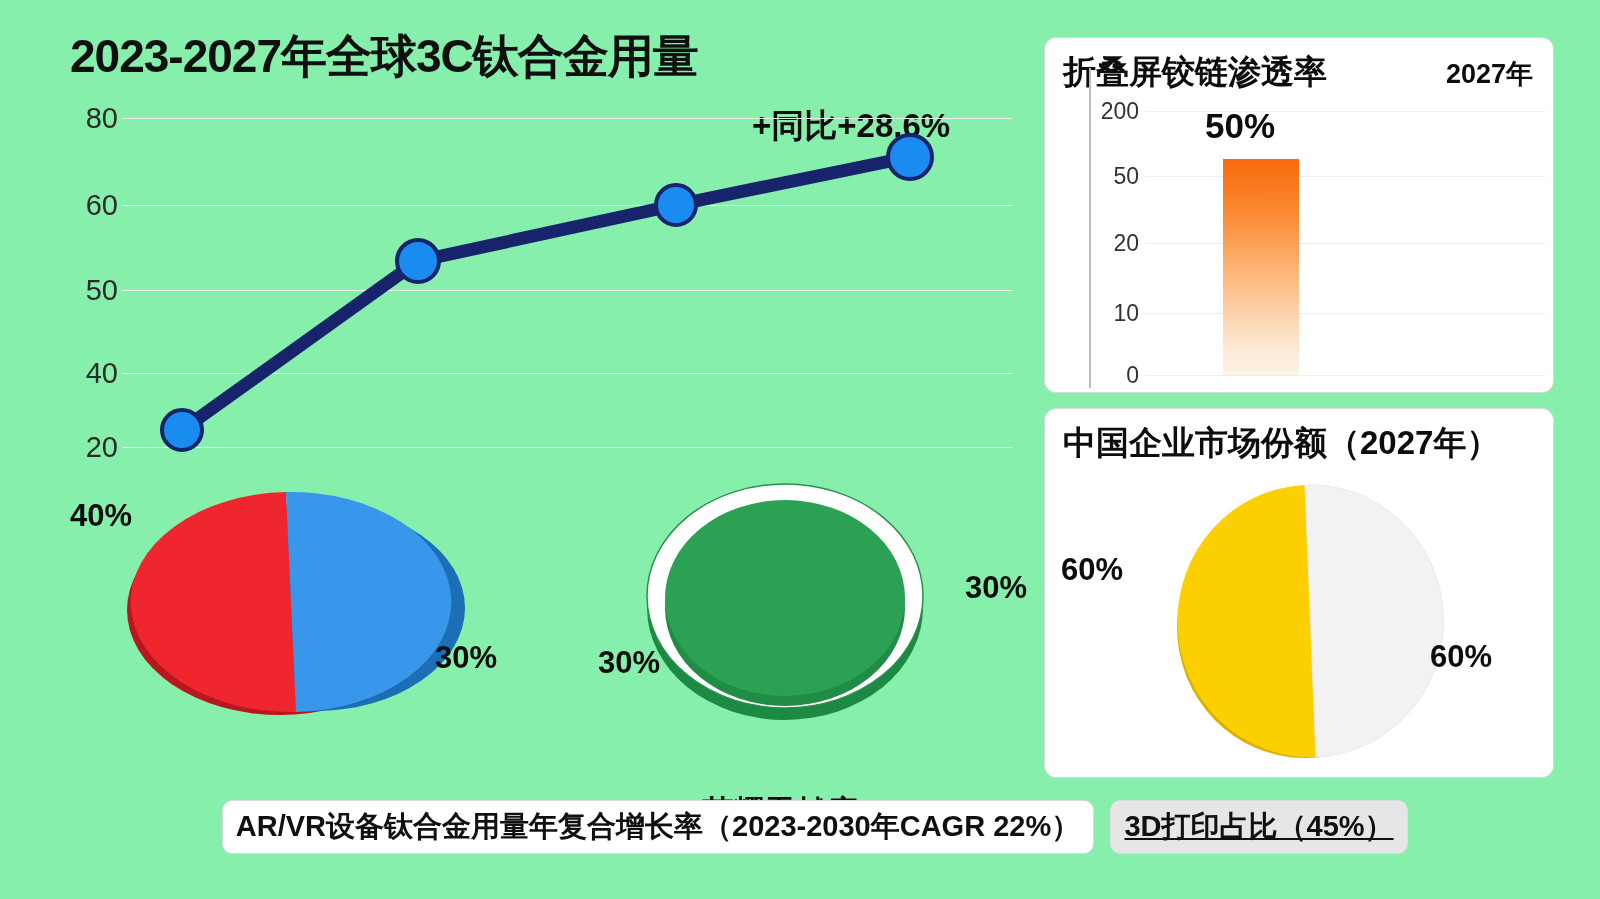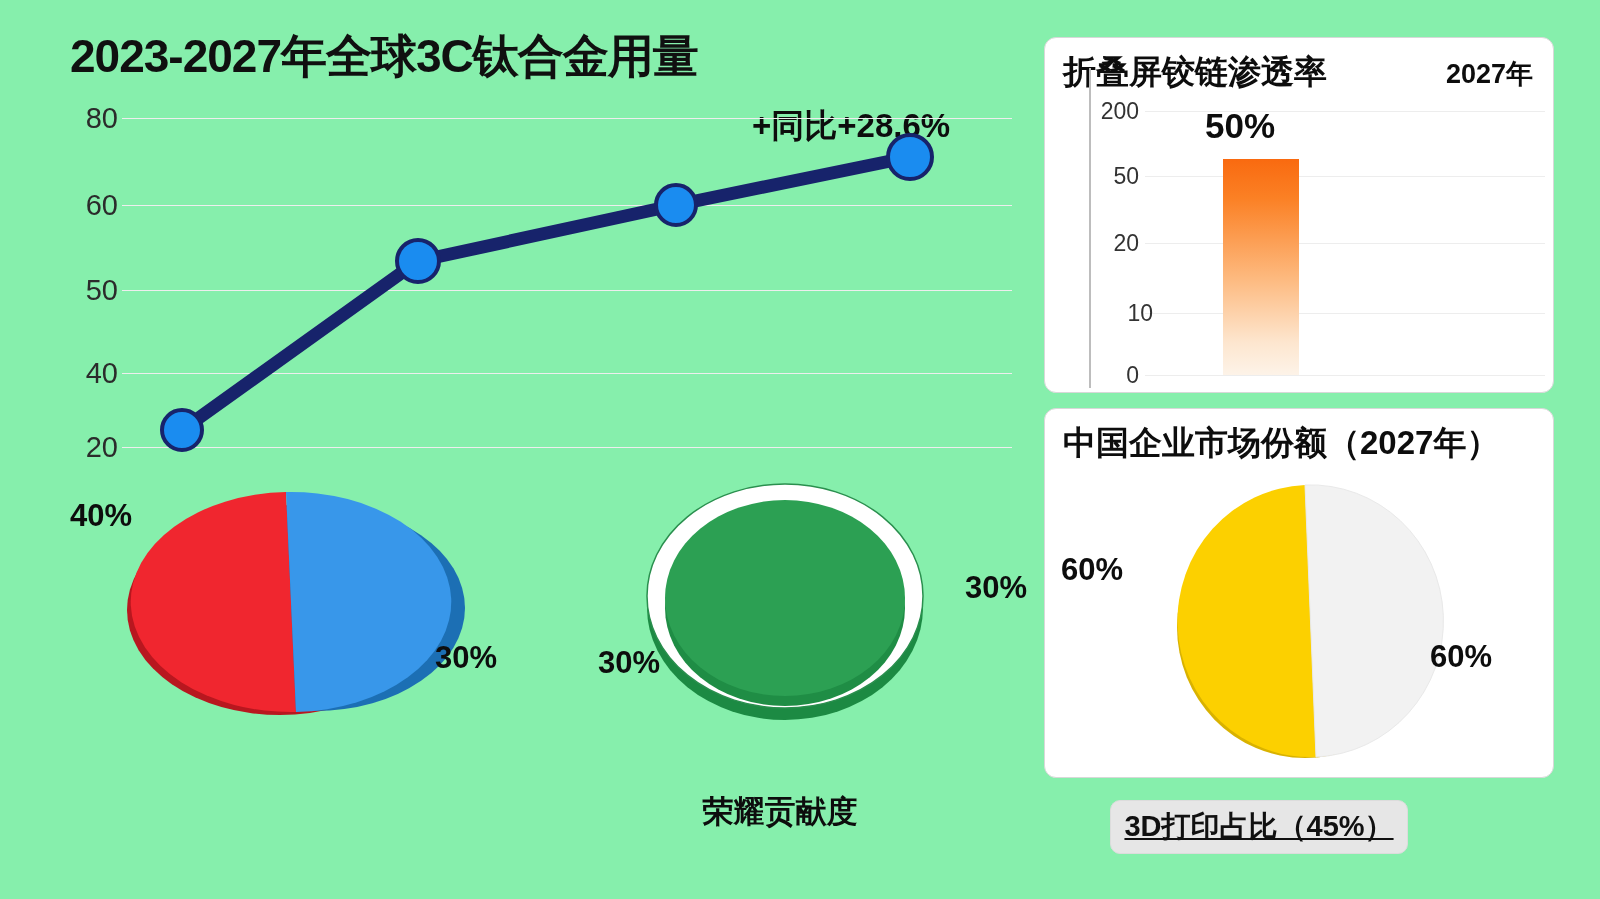--- a/index.html
+++ b/index.html
@@ -236,38 +236,41 @@
 
     <div class="bar-gridline" style="left:100px; top:73px;  width:400px;"></div>
     <div class="bar-gridline" style="left:100px; top:138px; width:400px;"></div>
     <div class="bar-gridline" style="left:100px; top:205px; width:400px;"></div>
     <div class="bar-gridline" style="left:100px; top:275px; width:400px;"></div>
     <div class="bar-gridline" style="left:100px; top:337px; width:400px;"></div>
 
     <div class="bar-ytick" style="left:38px; top:60px">200</div>
     <div class="bar-ytick" style="left:38px; top:125px">50</div>
     <div class="bar-ytick" style="left:38px; top:192px">20</div>
-    <div class="bar-ytick" style="left:52px; top:262px">10</div>
+    <div class="bar-ytick" style="left:38px; top:262px">10</div>
     <div class="bar-ytick" style="left:38px; top:324px">0</div>
 
     <div id="the-bar"></div>
     <div id="bar-value">50%</div>
   </div>
 
   <div class="card" id="card-pie">
     <div class="card-title">中国企业市场份额（2027年）</div>
 
     <svg style="position:absolute; left:95px; top:58px;" width="330" height="300" viewBox="0 0 330 300">
       <ellipse cx="165" cy="160" rx="128" ry="131" fill="#d9b200"></ellipse>
       <ellipse cx="172" cy="158" rx="126" ry="131" fill="#d3d3d3"></ellipse>
       <path d="M 165 18 A 128 131 0 1 0 176 290 Z" fill="#fcd000"></path>
       <path d="M 165 18 A 128 131 0 0 1 176 290 Z" fill="#f2f2f2" stroke="#e9e9e9" stroke-width="1"></path>
     </svg>
 
     <div class="pie-label" style="position:absolute; left:16px;  top:143px">60%</div>
     <div class="pie-label" style="position:absolute; left:385px; top:230px">60%</div>
   </div>
 
+  <div class="badge" id="badge-cagr">
+    <span>AR/VR设备钛合金用量年复合增长率（2023-2030年CAGR 22%）</span>
+  </div>
   <div class="badge" id="badge-3dp">
     <span>3D打印占比（45%）</span>
   </div>
 
 </div>
 
 </body></html>

